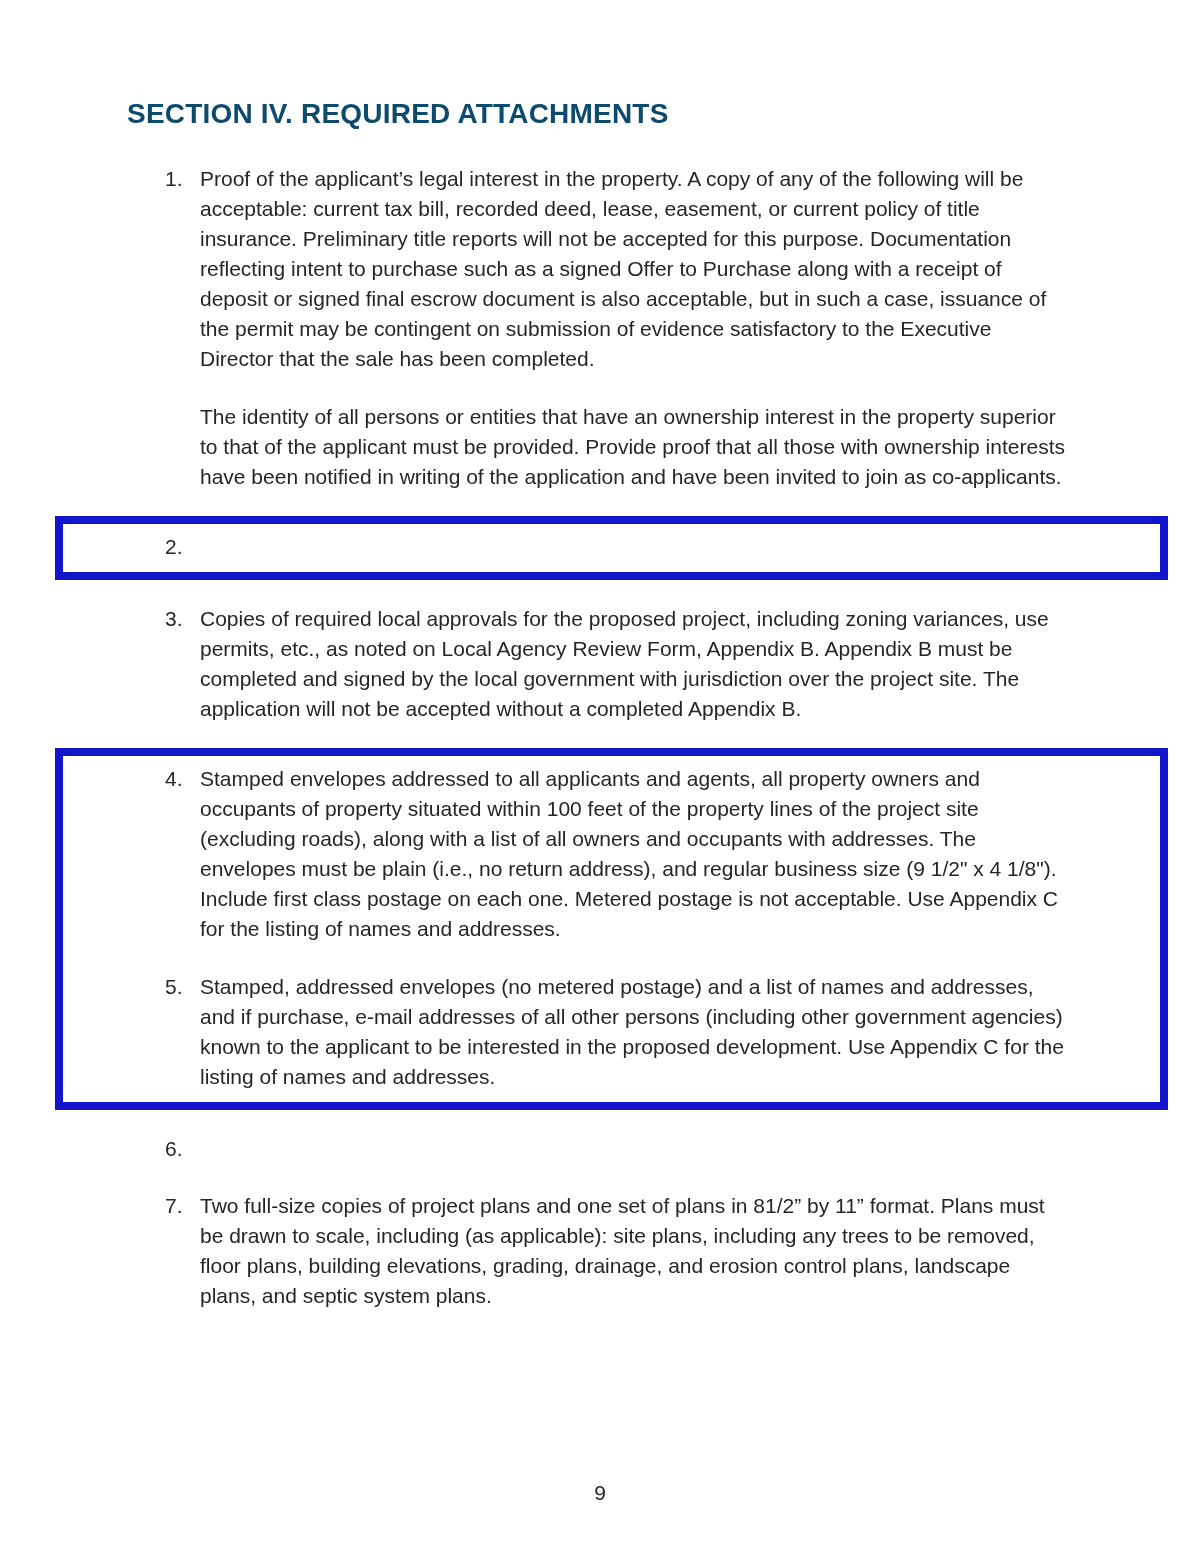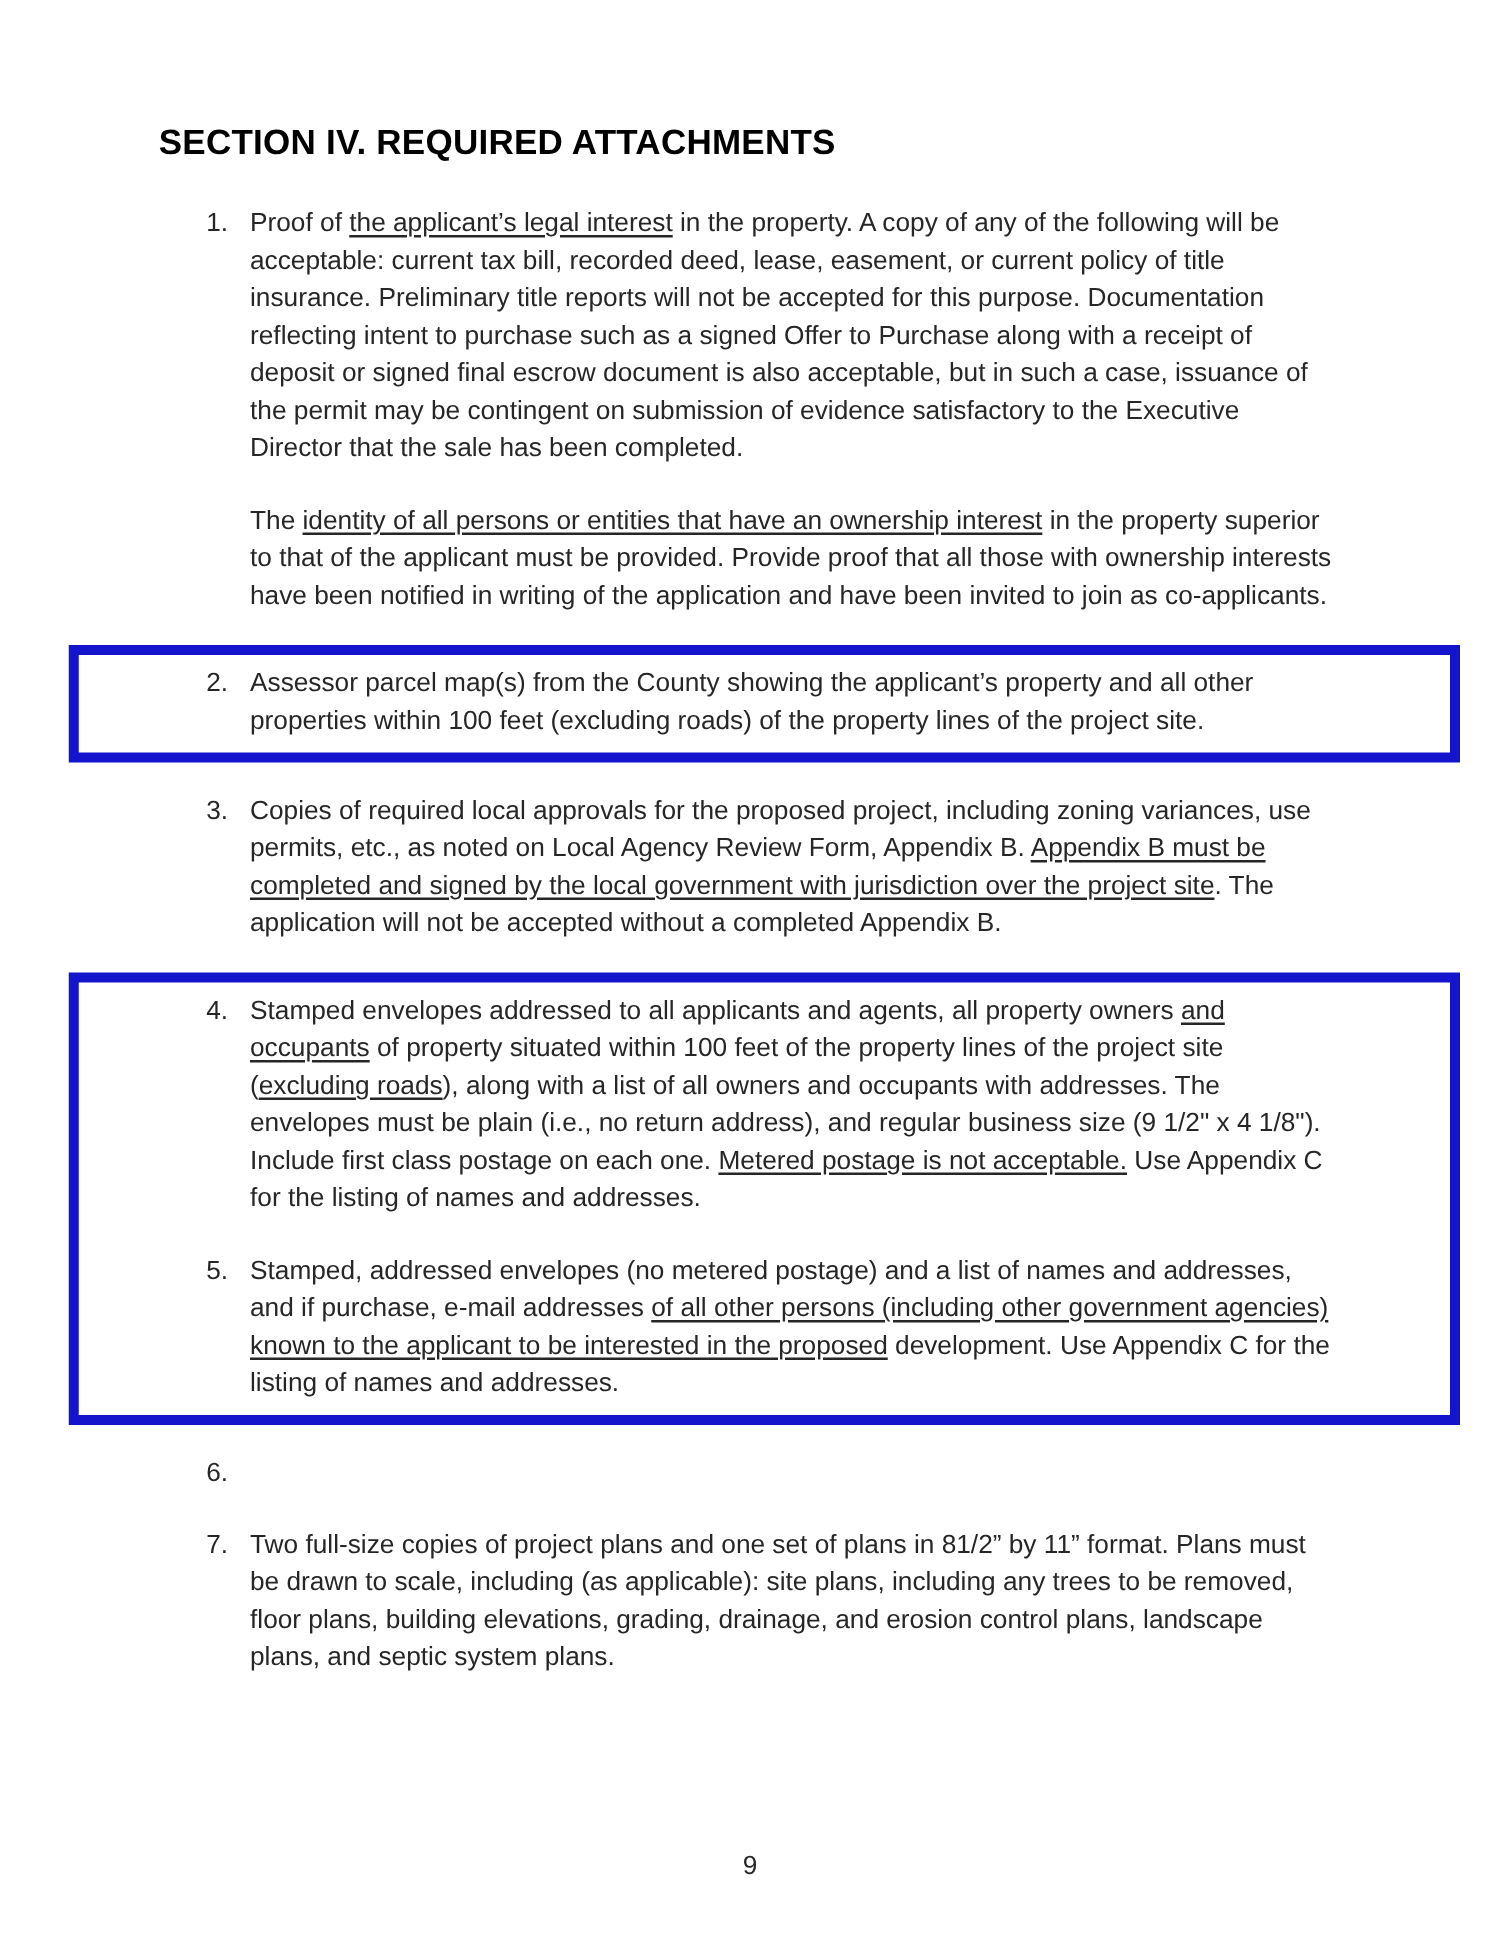--- a/index.html
+++ b/index.html
@@ -16,42 +16,41 @@
     color: #262626;
     font-size: 21px;
     line-height: 30px;
   }
   .title {
     margin: 0 0 34px 127px;
     font-size: 28px;
     line-height: 32px;
     font-weight: bold;
     letter-spacing: 0.2px;
-    color: #000000;
+    color: #0c4a6e;
   }
   .intro {
     margin: 0 0 0 127px;
     width: 950px;
   }
   .item {
     display: flex;
     margin: 27px 0 0 165px;
   }
   .item .num {
     flex: none;
     width: 35px;
   }
   .item .body {
     flex: none;
     width: 866px;
   }
   .item .body p { margin: 0; }
   .item .body p + p { margin-top: 28px; }
   .u {
-    text-decoration: underline;
     text-decoration-thickness: 2px;
     text-underline-offset: 3px;
   }
   .bluebox {
     box-sizing: border-box;
     margin: 24px 0 24px 55px;
     width: 1113px;
     border: 8px solid #1414cd;
     padding: 8px 0 10px;
     background: #ffffff;
@@ -82,23 +81,20 @@
     <span class="num">1.</span>
     <div class="body">
       <p><span>Proof of </span><span class="u">the applicant’s legal interest</span><span> in the property. A copy of any of the following will be acceptable: current tax bill, recorded deed, lease, easement, or current policy of title insurance. Preliminary title reports will not be accepted for this purpose. Documentation reflecting intent to purchase such as a signed Offer to Purchase along with a receipt of deposit or signed final escrow document is also acceptable, but in such a case, issuance of the permit may be contingent on submission of evidence satisfactory to the Executive Director that the sale has been completed.</span></p>
       <p><span>The </span><span class="u">identity of all persons or entities that have an ownership interest</span><span> in the property superior to that of the applicant must be provided. Provide proof that all those with ownership interests have been notified in writing of the application and have been invited to join as co-applicants.</span></p>
     </div>
   </div>
 
   <div class="bluebox">
     <div class="item">
       <span class="num">2.</span>
-      <div class="body">
-        <p><span>Assessor parcel map(s) from the County showing the applicant’s property and all other properties within 100 feet (excluding roads) of the property lines of the project site.</span></p>
-      </div>
     </div>
   </div>
 
   <div class="item">
     <span class="num">3.</span>
     <div class="body">
       <p><span>Copies of required local approvals for the proposed project, including zoning variances, use permits, etc., as noted on Local Agency Review Form, Appendix B. </span><span class="u">Appendix B must be completed and signed by the local government with jurisdiction over the project site</span><span>. The application will not be accepted without a completed Appendix B.</span></p>
     </div>
   </div>
 

